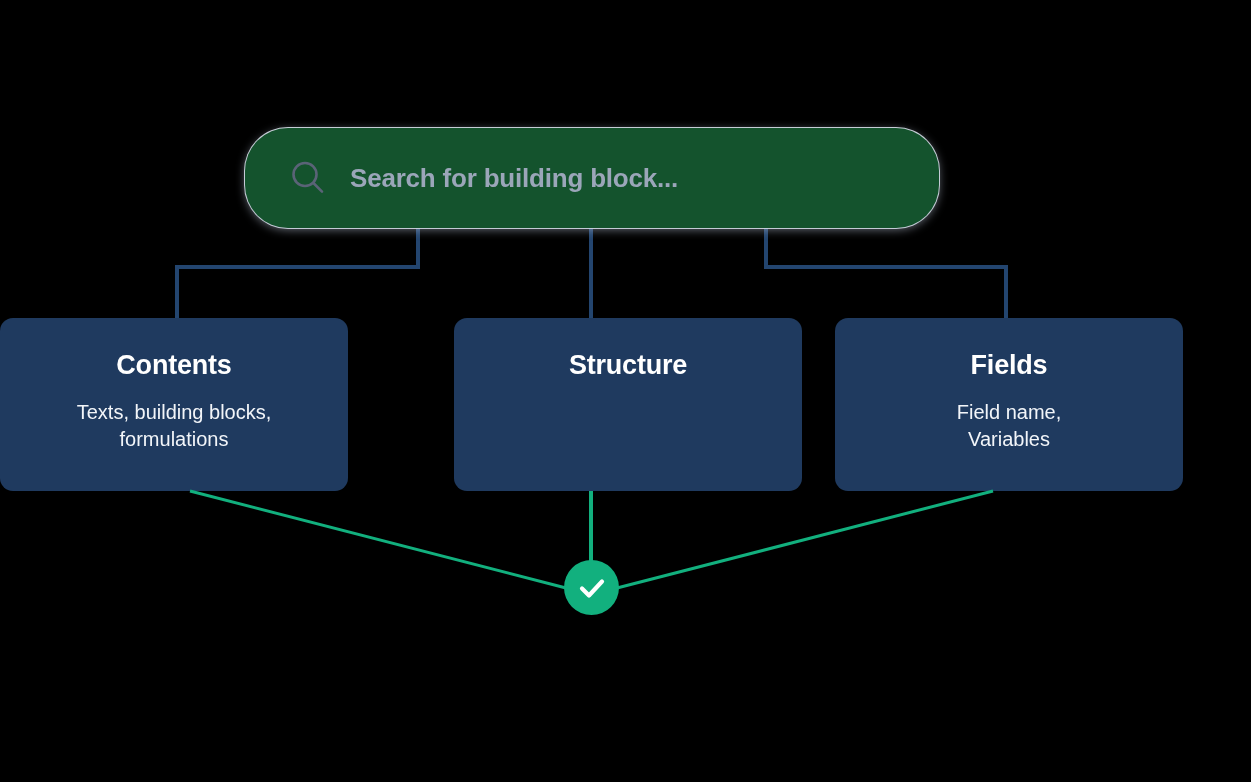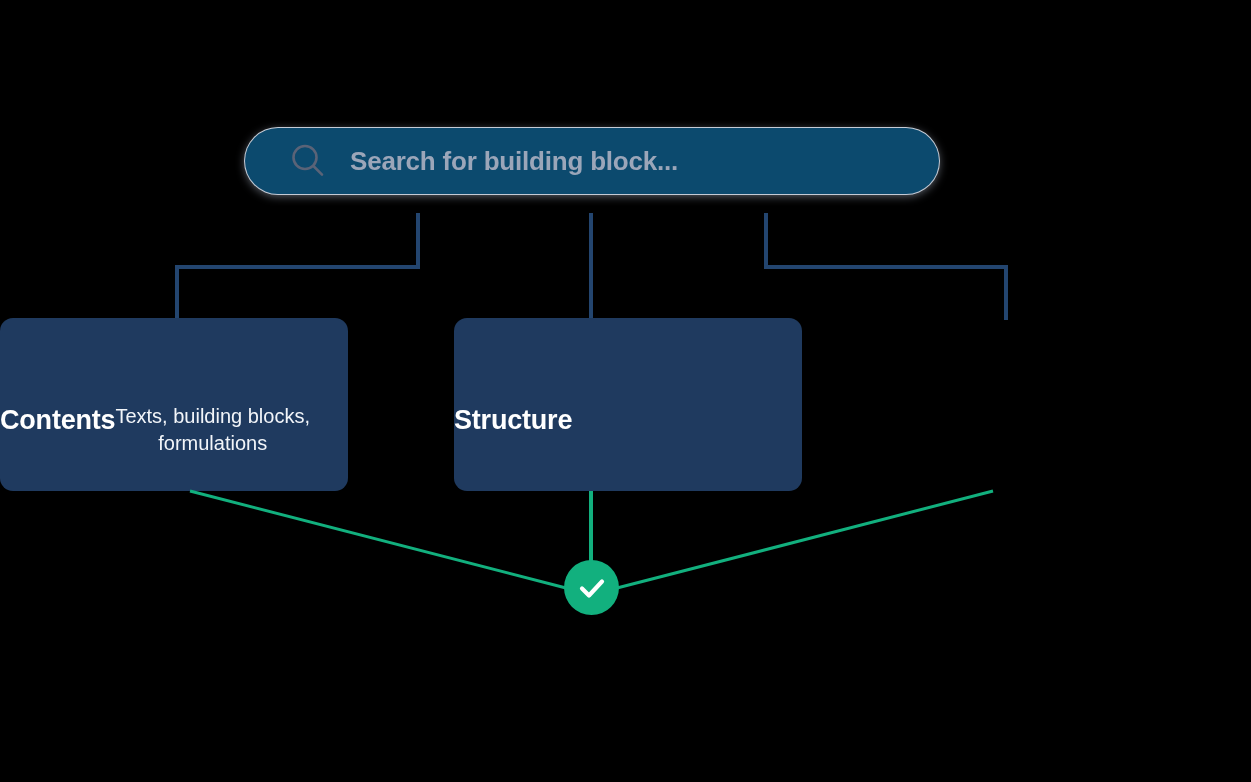--- a/index.html
+++ b/index.html
@@ -23,22 +23,22 @@
     width: 1251px;
     height: 782px;
     pointer-events: none;
   }
   
   #search-bar {
     position: absolute;
     left: 245px;
     top: 128px;
     width: 694px;
-    height: 66px;
-    background: #0c4a6e;
+    height: 100px;
+    background: #14532d;
     border-radius: 43px;
     box-shadow: 0 2px 10px rgba(180, 192, 210, 0.55),
                 0 0 0 1px rgba(225, 231, 240, 0.9);
     display: flex;
     align-items: center;
     box-sizing: border-box;
     padding-left: 43px;
   }
   #search-icon {
     width: 40px;
@@ -57,21 +57,21 @@
   }
   
   .cat-box {
     position: absolute;
     top: 318px;
     height: 173px;
     background: #1f3a5f;
     border-radius: 13px;
     box-sizing: border-box;
     display: flex;
-    flex-direction: row;
+    flex-direction: column;
     align-items: center;
     justify-content: flex-start;
     padding-top: 32px;
   }
   .cat-title {
     font-size: 27px;
     font-weight: 700;
     color: #ffffff;
     line-height: 1.15;
     text-align: center;
@@ -129,20 +129,25 @@
   <div class="cat-box" id="box-contents">
     <div class="cat-title">Contents</div>
     <div class="cat-sub">Texts, building blocks,
 formulations</div>
   </div>
 
   <div class="cat-box" id="box-structure">
     <div class="cat-title">Structure</div>
   </div>
 
+  <div class="cat-box" id="box-fields">
+    <div class="cat-title">Fields</div>
+    <div class="cat-sub">Field name,
+Variables</div>
+  </div>
 
   <svg class="wire-layer" viewBox="0 0 1251 782" width="1251" height="782" aria-hidden="true">
     <path d="M190,491 L566,588" fill="none" stroke="#12b07e" stroke-width="3"></path>
     <path d="M591,491 L591,562" fill="none" stroke="#12b07e" stroke-width="4"></path>
     <path d="M993,491 L617,588" fill="none" stroke="#12b07e" stroke-width="3"></path>
   </svg>
 
   <div id="check-badge">
     <svg id="check-icon" viewBox="0 0 34 34" aria-hidden="true">
       <polyline points="7,17.5 14,24.5 27,10.5" fill="none" stroke="#ffffff" stroke-width="4.2" stroke-linecap="round" stroke-linejoin="round"></polyline>

